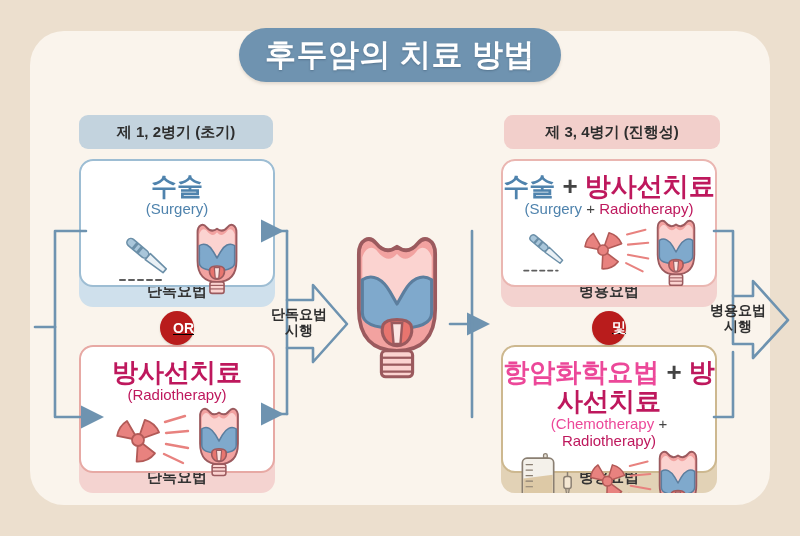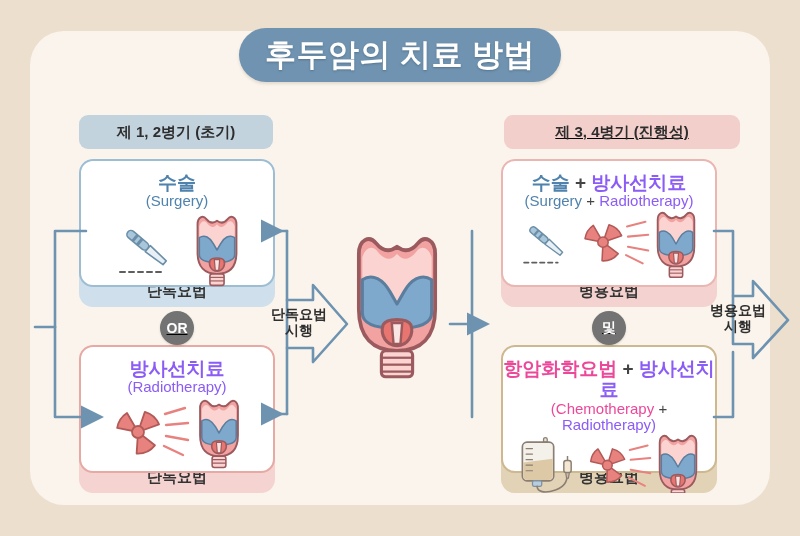--- a/index.html
+++ b/index.html
@@ -60,21 +60,21 @@
     display: flex;
     align-items: center;
     justify-content: center;
   }
   .stage-header span {
     font-size: 15px;
     font-weight: bold;
     color: #2e2e2e;
   }
   .stage-header.left  { left: 79px;  top: 115px; width: 194px; background: #c3d3de; }
-  .stage-header.right { left: 504px; top: 115px; width: 236px; background: #f2cfcb; text-decoration: underline; }
+  .stage-header.right { left: 504px; top: 115px; width: 216px; background: #f2cfcb; }
 
   
   .card {
     position: absolute;
     border-radius: 14px;
     overflow: hidden;
   }
   .card .body {
     background: #ffffff;
     border-radius: 14px;
@@ -110,45 +110,45 @@
   .card.rose   .body { border: 2px solid #eab6b1; }
   .card.tan    { background: #e2d2b6; }
   .card.tan    .body { border: 2px solid #cdb88f; }
 
   
   .card-title {
     text-align: center;
     line-height: 1.12;
     margin-top: 11px;
   }
-  .ct-ko { font-size: 19px; font-weight: bold; }
+  .ct-ko { font-size: 26px; font-weight: bold; }
   .ct-en { font-size: 15px; }
   .c-blue  { color: #4f83ad; }
-  .c-red   { color: #8b5cf6; }
+  .c-red   { color: #be185d; }
   .c-tan   { color: #ec4899; }
   .c-plus  { color: #444; }
 
   .icon-row {
     display: flex;
     align-items: center;
     justify-content: center;
     gap: 6px;
     margin-top: 4px;
   }
 
   
   .mid-circle {
     position: absolute;
     width: 34px;
     height: 34px;
     border-radius: 50%;
-    background: #737373;
+    background: #b91c1c;
     display: flex;
     align-items: center;
-    justify-content: center;
+    justify-content: flex-end;
     z-index: 6;
     box-shadow: 0 1px 2px rgba(90,80,70,.22);
     text-decoration: underline;
   }
   .mid-circle span {
     color: #fff;
     font-size: 14px;
     font-weight: bold;
   }
 

